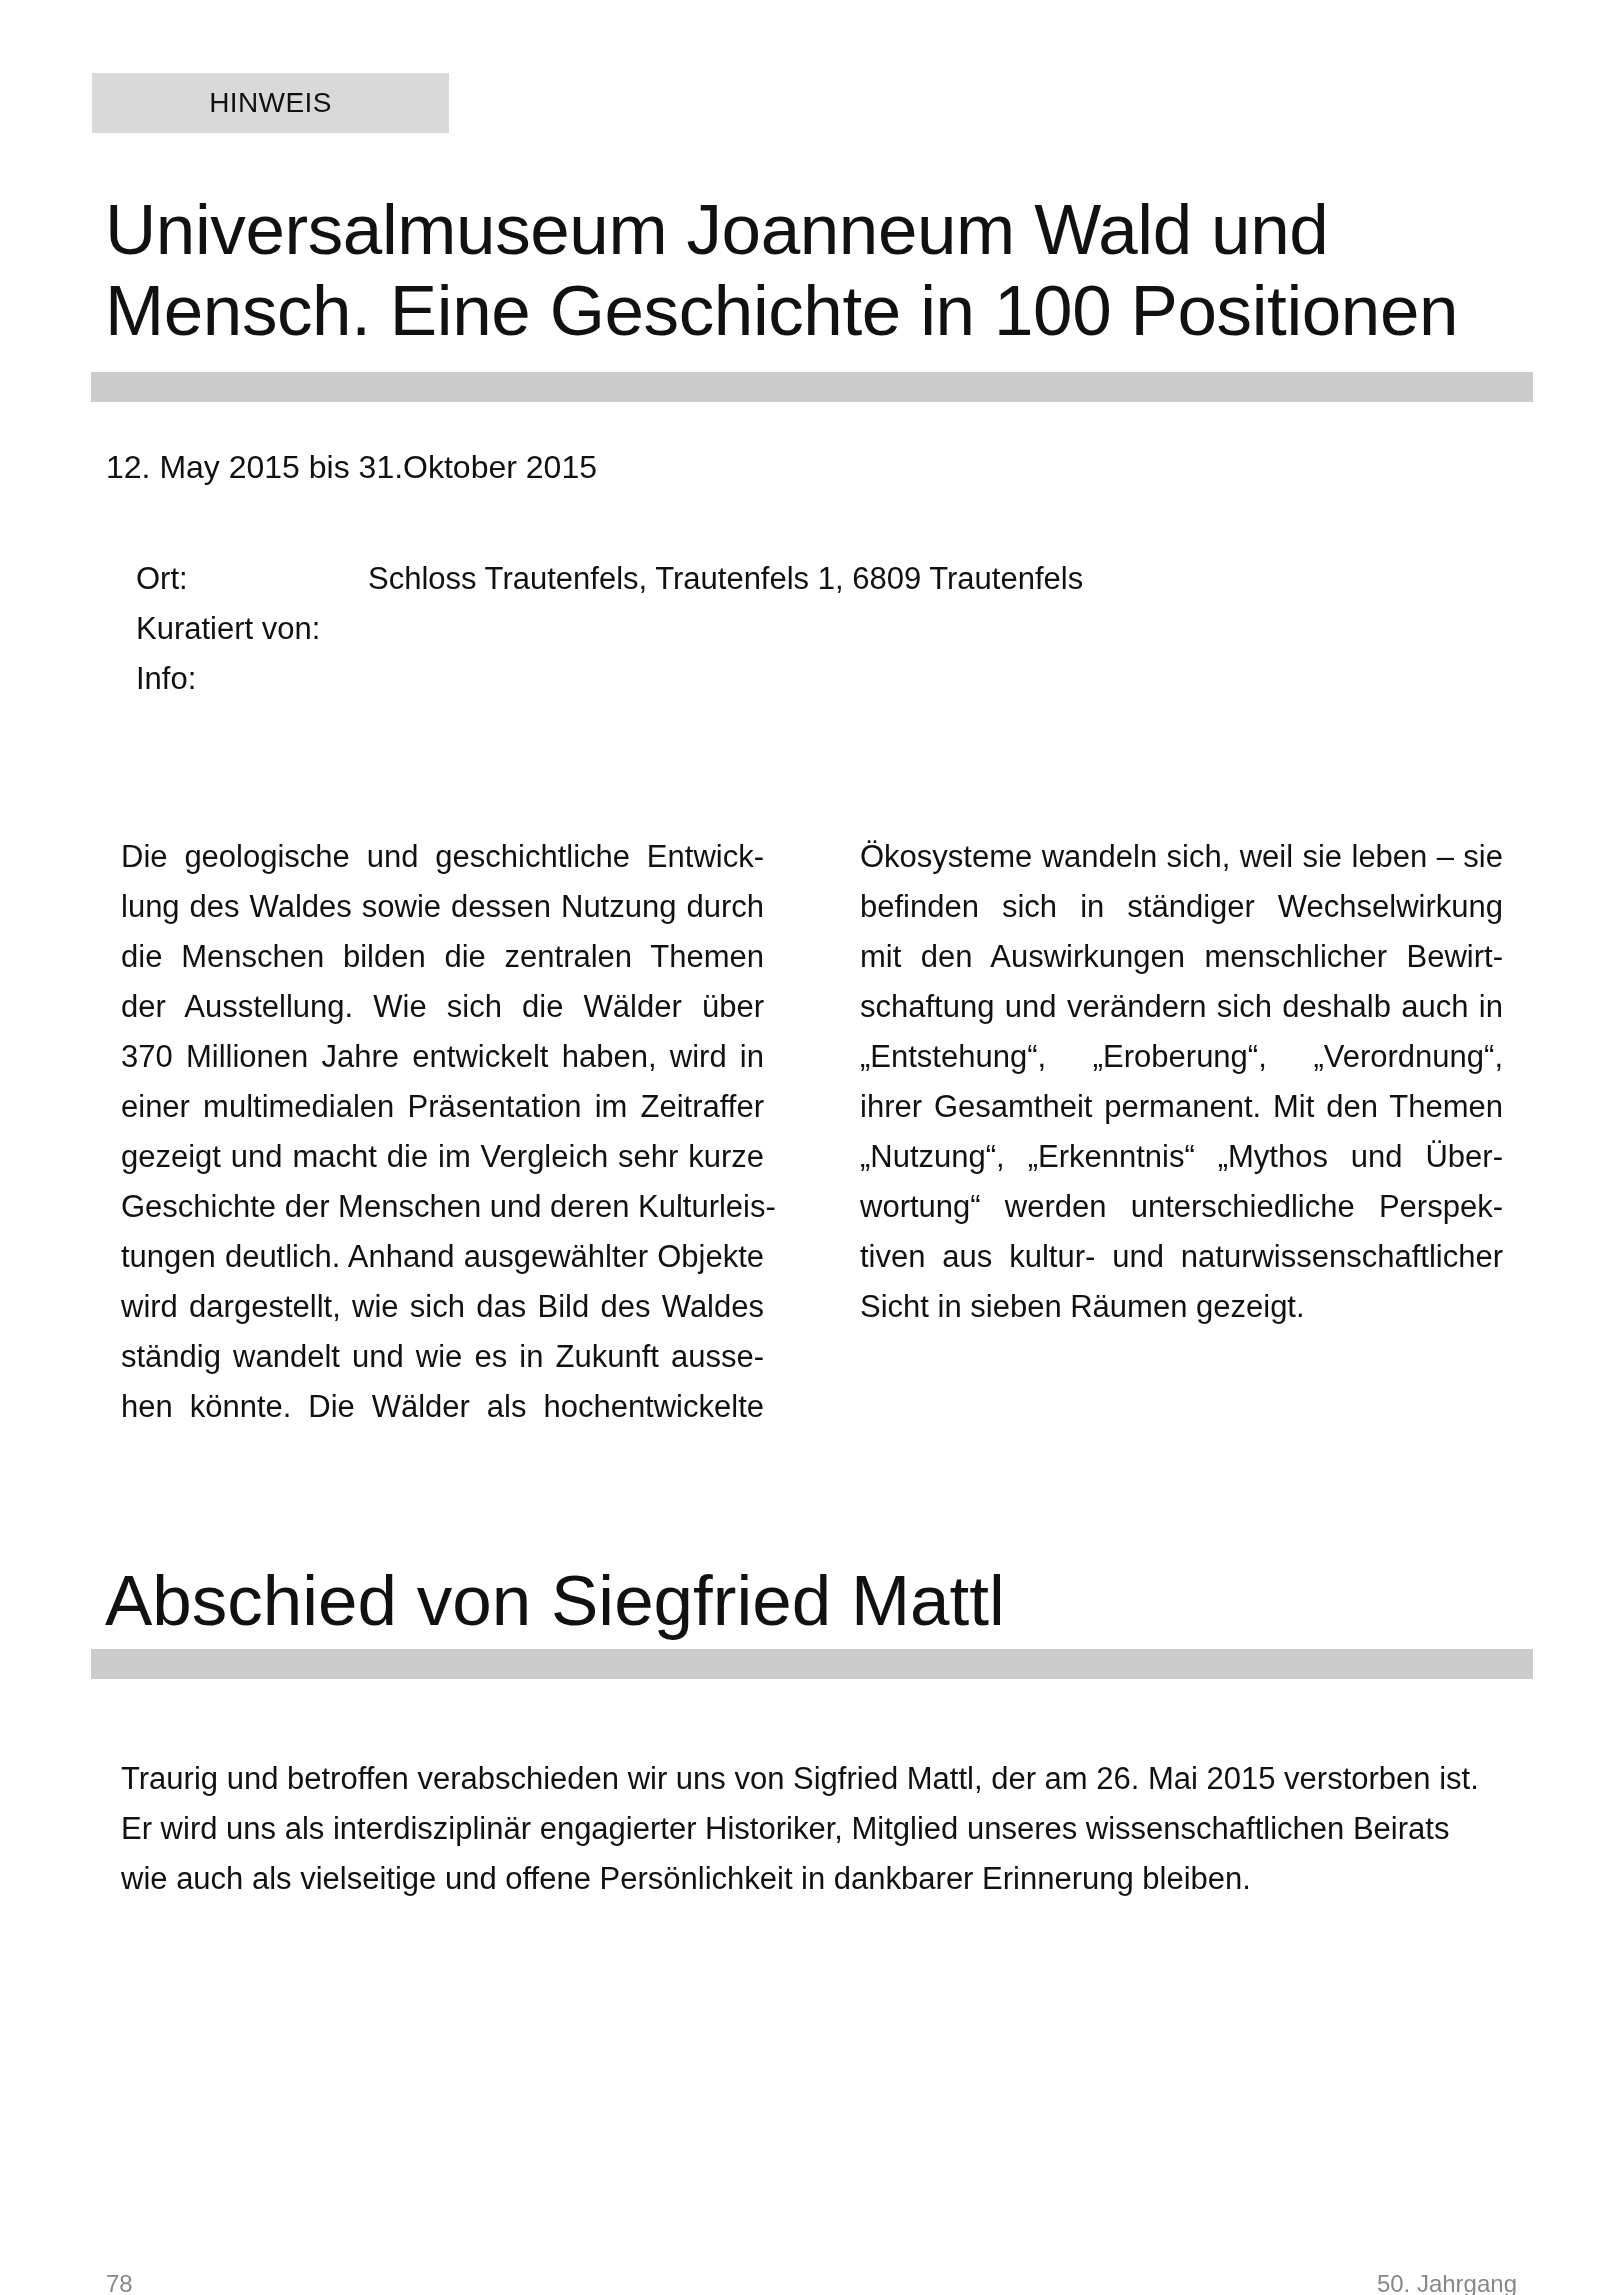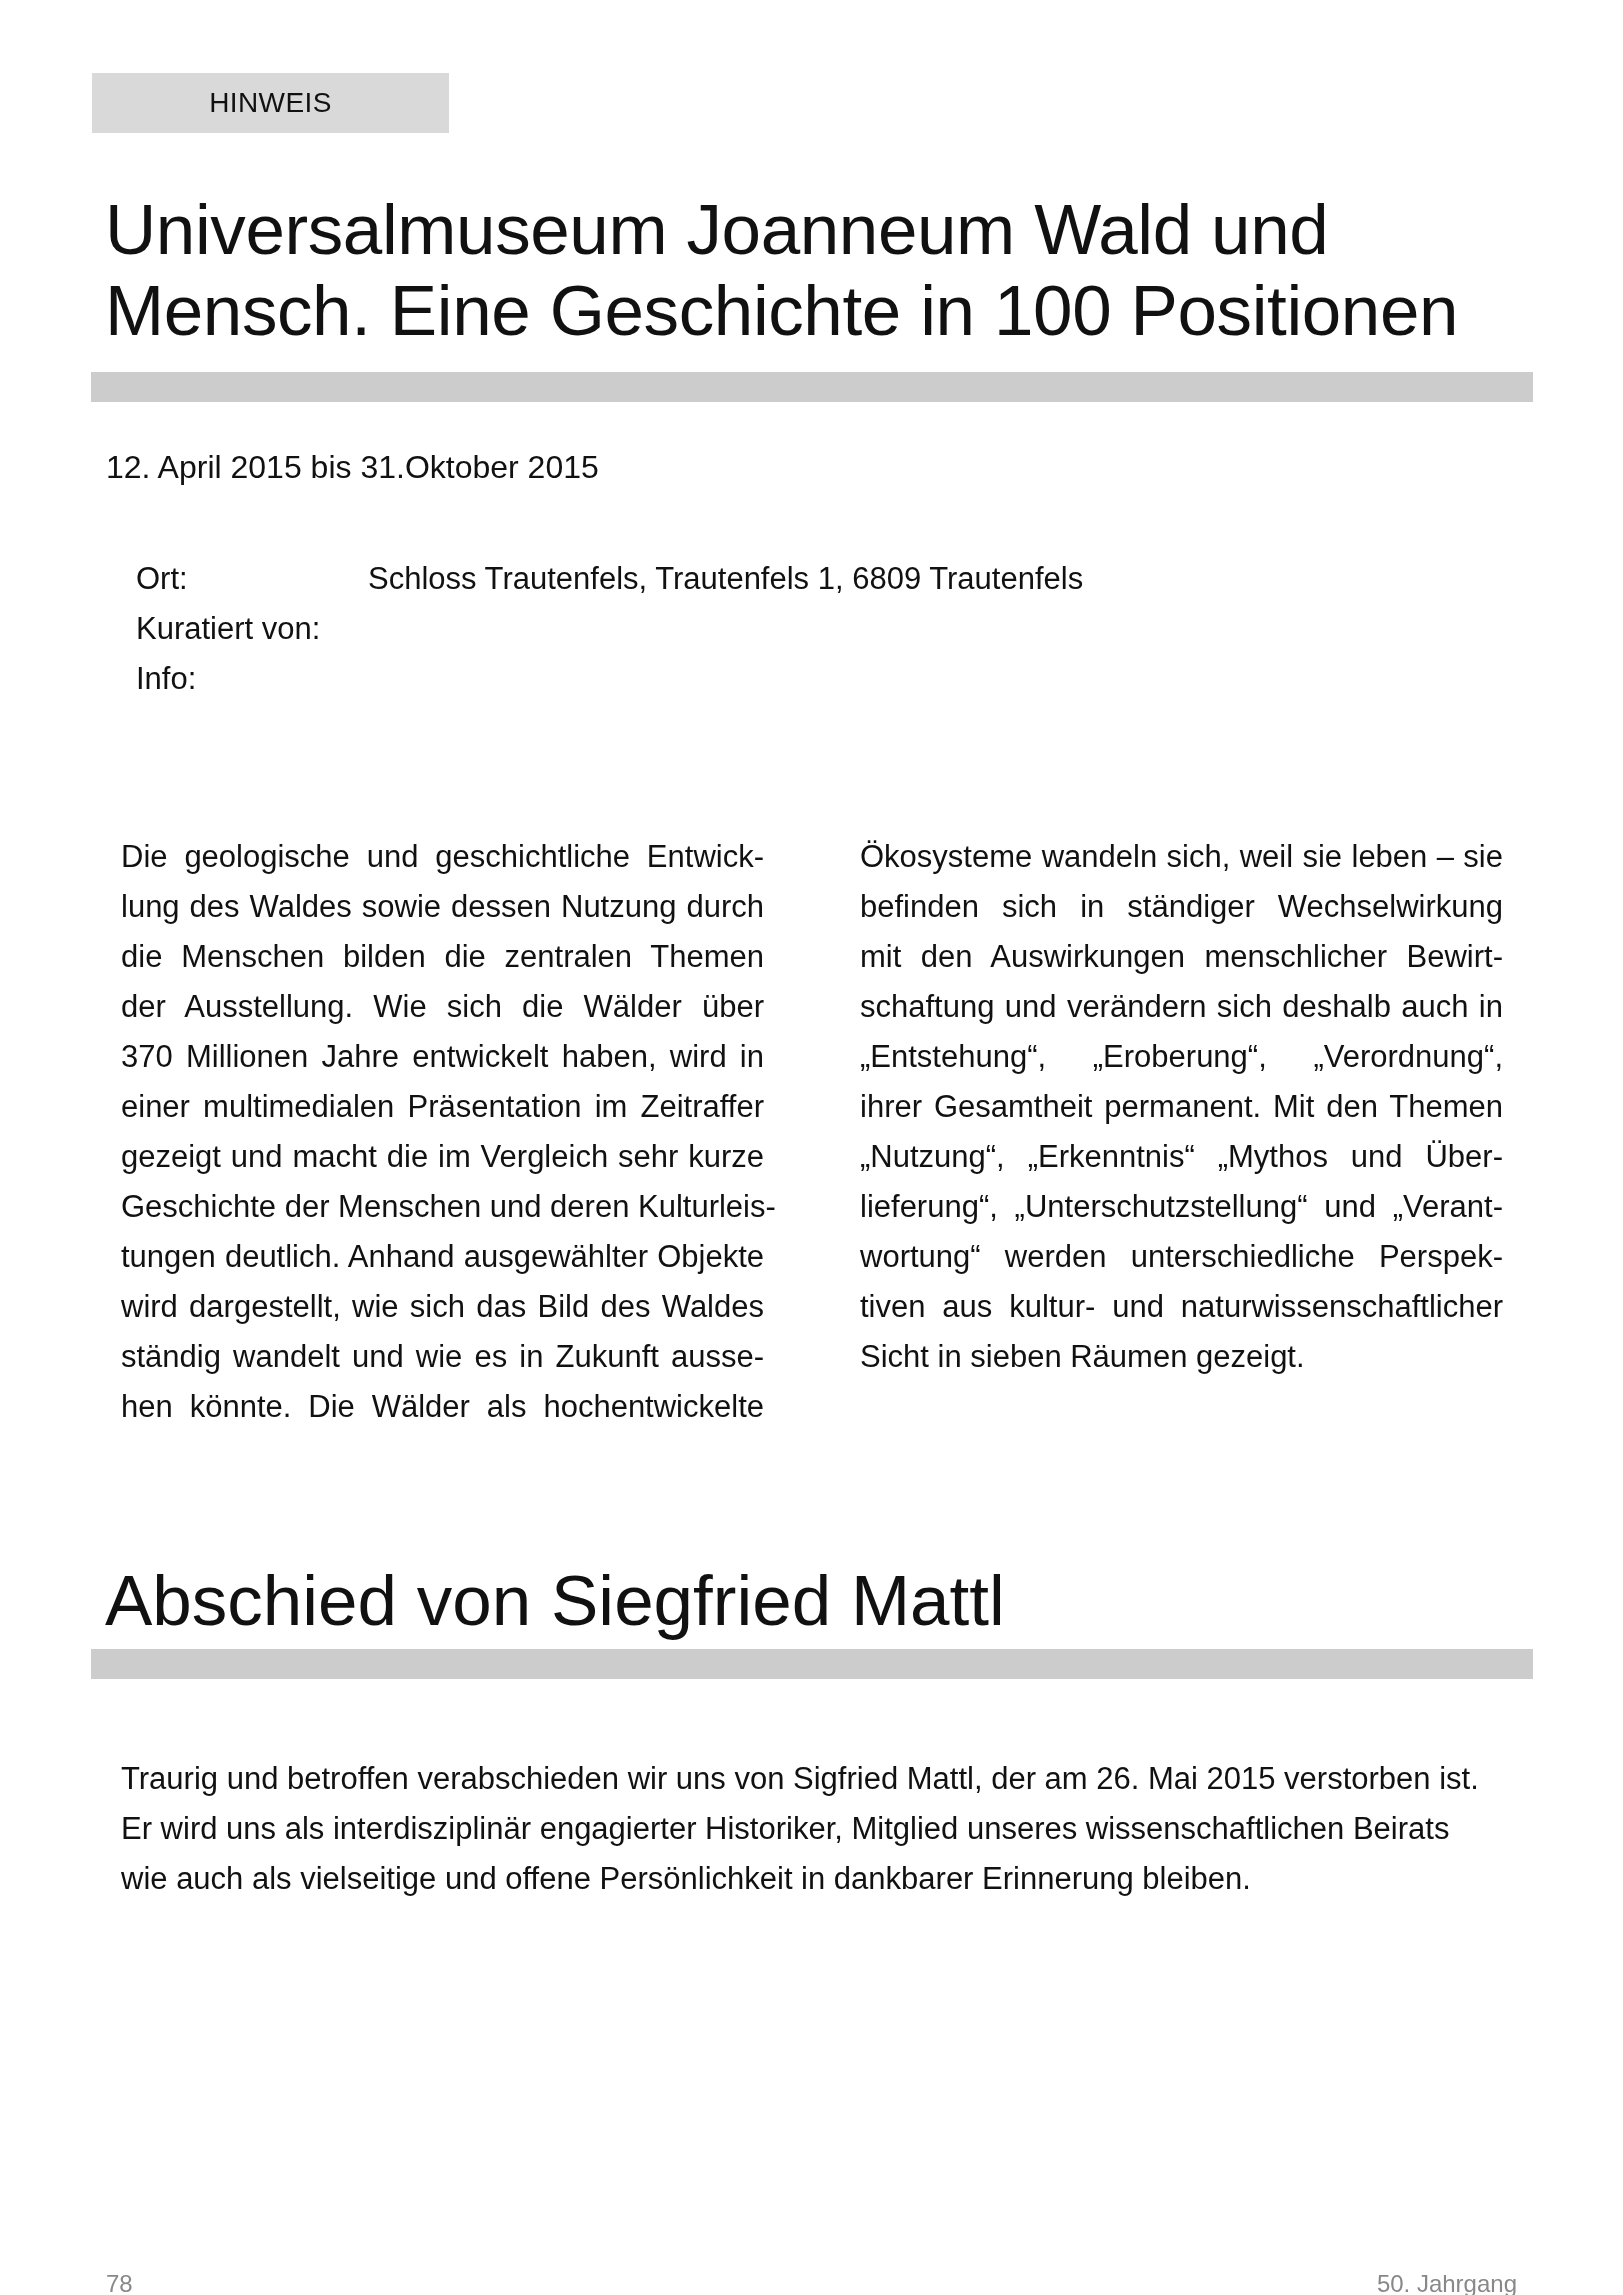--- a/index.html
+++ b/index.html
@@ -112,21 +112,21 @@
 </head>
 <body>
 
 <div class="section-tag">
   <span>HINWEIS</span>
 </div>
 
 <h1 class="title">Universalmuseum Joanneum Wald und Mensch. Eine Geschichte in 100 Positionen</h1>
 <div class="rule r1"></div>
 
-<div class="date">12. April 2015 bis 31.Oktober 2015</div>
+<div class="date">12. May 2015 bis 31.Oktober 2015</div>
 
 <div class="info-table">
   <div class="info-row">
     <span class="info-label">Ort:</span>
     <span class="info-value">Schloss Trautenfels, Trautenfels 1, 6809 Trautenfels</span>
   </div>
   <div class="info-row">
     <span class="info-label">Kuratiert von:</span>
   </div>
   <div class="info-row">
@@ -150,21 +150,20 @@
 </div>
 
 <div class="col right">
   <span class="line">Ökosysteme wandeln sich, weil sie leben – sie</span>
   <span class="line">befinden sich in ständiger Wechselwirkung</span>
   <span class="line">mit den Auswirkungen menschlicher Bewirt-</span>
   <span class="line">schaftung und verändern sich deshalb auch in</span>
   <span class="line">„Entstehung“, „Eroberung“, „Verordnung“,</span>
   <span class="line">ihrer Gesamtheit permanent. Mit den Themen</span>
   <span class="line">„Nutzung“, „Erkenntnis“ „Mythos und Über-</span>
-  <span class="line">lieferung“, „Unterschutzstellung“ und „Verant-</span>
   <span class="line">wortung“ werden unterschiedliche Perspek-</span>
   <span class="line">tiven aus kultur- und naturwissenschaftlicher</span>
   <span class="line last">Sicht in sieben Räumen gezeigt.</span>
 </div>
 
 <h2 class="heading2">Abschied von Siegfried Mattl</h2>
 <div class="rule r2"></div>
 
 <div class="body2">
   <span class="line">Traurig und betroffen verabschieden wir uns von Sigfried Mattl, der am 26. Mai 2015 verstorben ist.</span>

